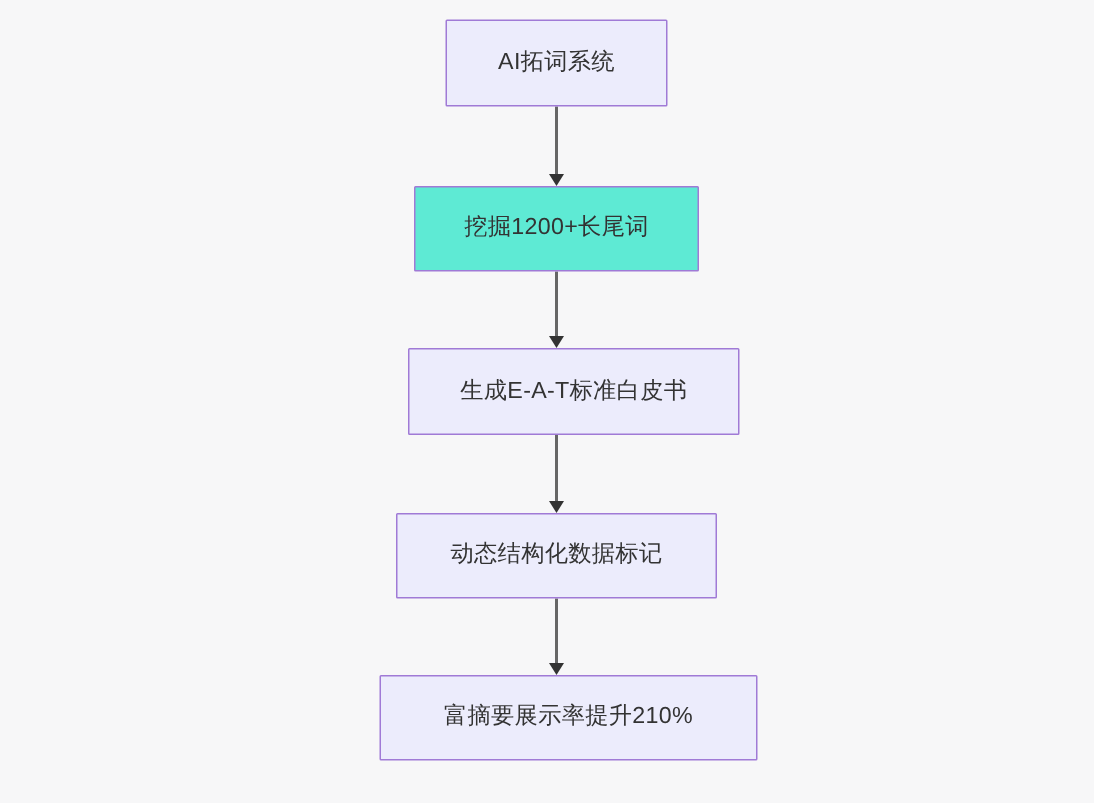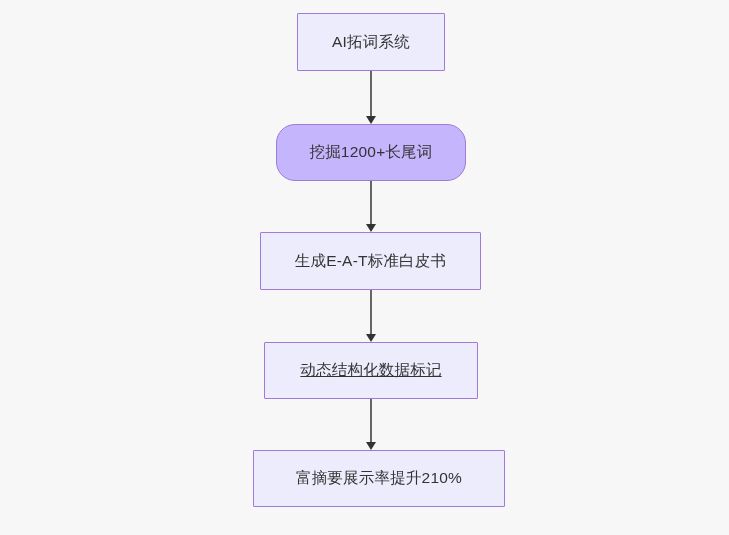--- a/index.html
+++ b/index.html
@@ -78,26 +78,26 @@
     <div class="edge-arrow" style="top: 44px; border-top-color: rgb(51, 51, 51);"></div>
   </div>
   <div class="edge" id="edge-e4" style="left: 371px; top: 399px;">
     <div class="edge-line" style="height: 44px; background: rgb(102, 102, 102);"></div>
     <div class="edge-arrow" style="top: 43px; border-top-color: rgb(51, 51, 51);"></div>
   </div>
 
   <div class="node" id="node-n1" style="left: 297px; top: 13px; width: 148px; height: 58px; background: rgb(236, 236, 252); border-color: rgb(160, 122, 214); color: rgb(51, 51, 51);">
     <span class="node-label">AI拓词系统</span>
   </div>
-  <div class="node" id="node-n2" style="left: 276px; top: 124px; width: 190px; height: 57px; background: #c4b5fd; border-color: rgb(160, 122, 214); color: rgb(51, 51, 51); border-radius: 19px;">
+  <div class="node" id="node-n2" style="left: 276px; top: 124px; width: 190px; height: 57px; background: #5eead4; border-color: rgb(160, 122, 214); color: rgb(51, 51, 51);">
     <span class="node-label">挖掘1200+长尾词</span>
   </div>
-  <div class="node" id="node-n3" style="left: 260px; top: 232px; width: 221px; height: 58px; background: rgb(236, 236, 252); border-color: rgb(160, 122, 214); color: rgb(51, 51, 51);">
+  <div class="node" id="node-n3" style="left: 272px; top: 232px; width: 221px; height: 58px; background: rgb(236, 236, 252); border-color: rgb(160, 122, 214); color: rgb(51, 51, 51);">
     <span class="node-label">生成E-A-T标准白皮书</span>
   </div>
-  <div class="node" id="node-n4" style="left: 264px; top: 342px; width: 214px; height: 57px; background: rgb(236, 236, 252); border-color: rgb(160, 122, 214); color: rgb(51, 51, 51); text-decoration: underline;">
+  <div class="node" id="node-n4" style="left: 264px; top: 342px; width: 214px; height: 57px; background: rgb(236, 236, 252); border-color: rgb(160, 122, 214); color: rgb(51, 51, 51);">
     <span class="node-label">动态结构化数据标记</span>
   </div>
   <div class="node" id="node-n5" style="left: 253px; top: 450px; width: 252px; height: 57px; background: rgb(236, 236, 252); border-color: rgb(160, 122, 214); color: rgb(51, 51, 51);">
     <span class="node-label">富摘要展示率提升210%</span>
   </div>
 
 </div>
 
 </body></html>

